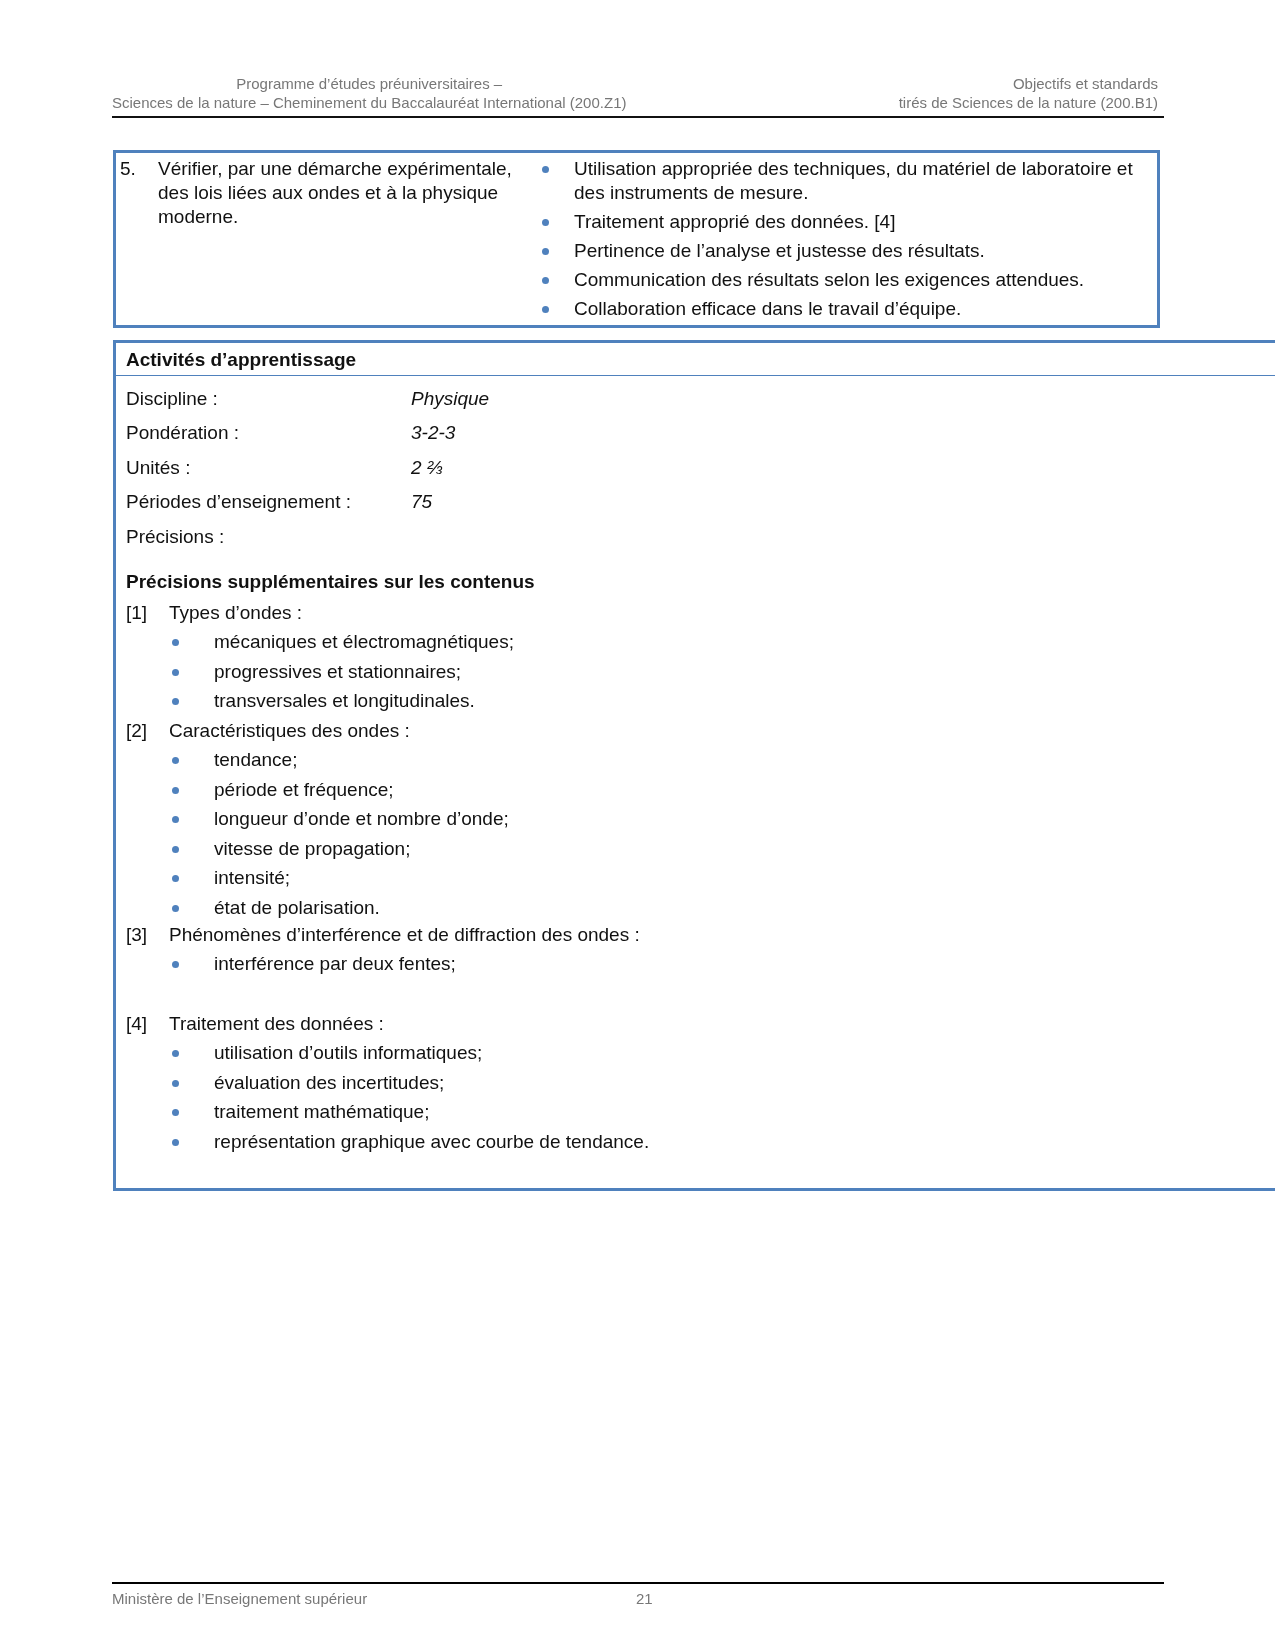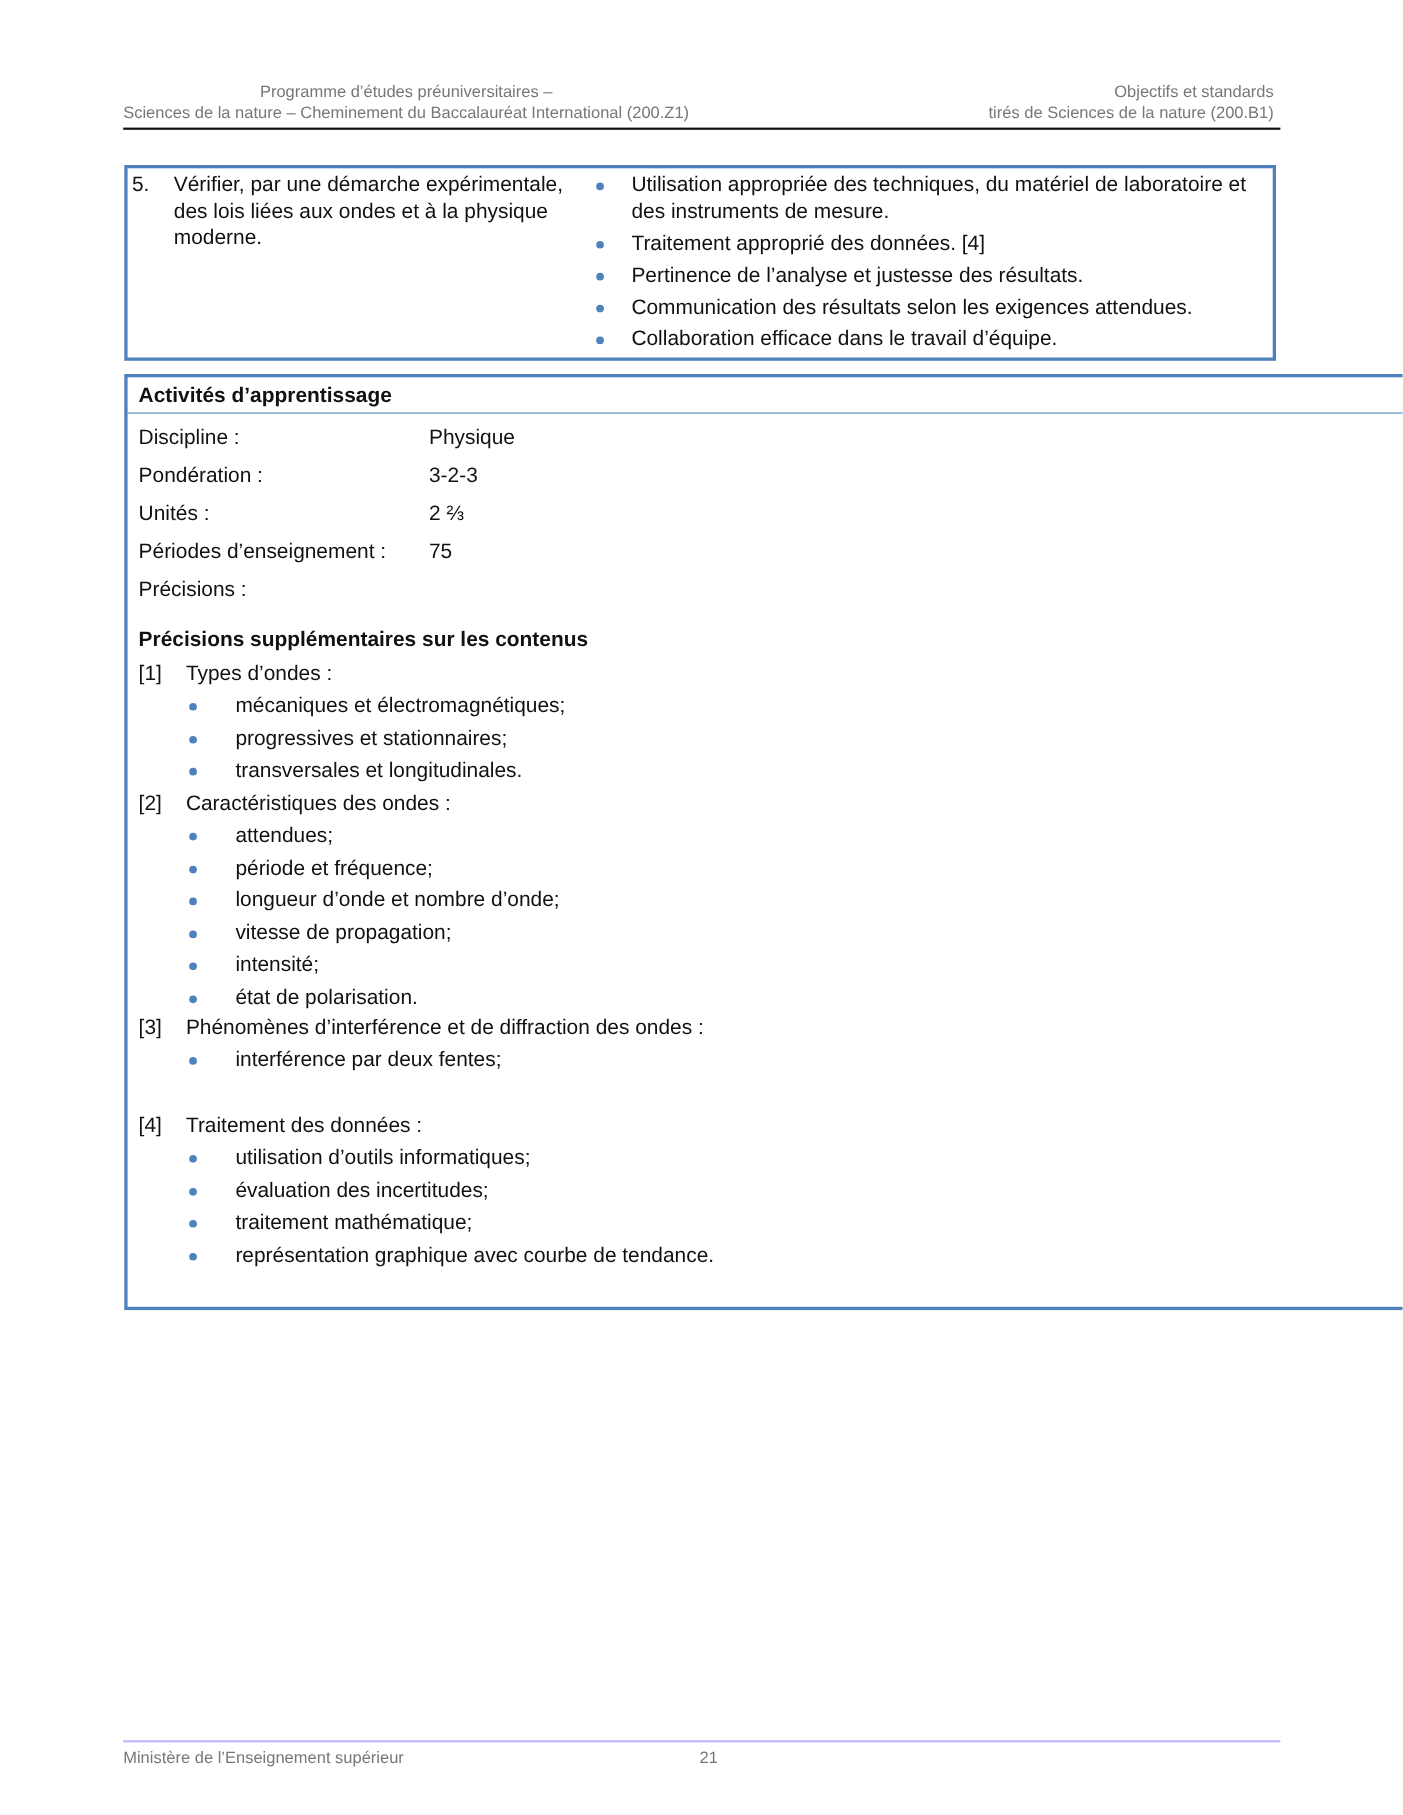--- a/index.html
+++ b/index.html
@@ -12,29 +12,29 @@
   .obj .num { position: absolute; left: 0; top: 0; }
   .obj .txt { position: absolute; left: 38px; top: 0; width: 370px; }
   .criteria { position: absolute; left: 420px; top: 4px; width: 620px; list-style: none; margin: 0; padding: 0; font-size: 19px; line-height: 24px; }
   .criteria li { position: relative; padding-left: 38px; margin-bottom: 5px; }
   .bullet { position: absolute; width: 7px; height: 7px; border-radius: 50%; background: #4f81bd; }
   .criteria .bullet { left: 6px; top: 9px; }
   .box2 { position: absolute; left: 113px; top: 340px; width: 1254px; height: 851px; border: 3px solid #4f81bd; box-sizing: border-box; }
   .box2-title { position: absolute; left: 0; top: 0; width: 100%; height: 33px; border-bottom: 1px solid #4f81bd; box-sizing: border-box; font-weight: bold; font-size: 19px; line-height: 34px; padding-left: 10px; }
   .field { position: absolute; left: 10px; font-size: 19px; line-height: 24px; }
   .field .label { position: absolute; left: 0; top: 0; white-space: nowrap; text-align: right; }
-  .field .value { position: absolute; left: 264px; top: 0; white-space: nowrap; }
+  .field .value { position: absolute; left: 285px; top: 0; white-space: nowrap; font-style: italic; }
   .subtitle { position: absolute; left: 10px; top: 227px; font-weight: bold; font-size: 19px; line-height: 24px; }
   .section { position: absolute; left: 10px; font-size: 19px; line-height: 24px; }
   .section .tag { position: absolute; left: 0; top: 0; }
   .section .head { position: absolute; left: 43px; top: 0; white-space: nowrap; }
   .section ul { list-style: none; margin: 0; padding: 0; position: absolute; left: 0; top: 29px; width: 900px; }
   .section li { position: relative; height: 29.5px; padding-left: 88px; white-space: nowrap; }
   .section li .bullet { left: 46px; top: 9px; }
-  .footer { position: absolute; left: 112px; top: 1582px; width: 1052px; border-top: 2px solid #c4b5fd; }
+  .footer { position: absolute; left: 112px; top: 1582px; width: 1052px; border-top: 2px solid #000000; }
   .footer .left { position: absolute; left: 0; top: 6px; font-size: 15px; color: #777; }
   .footer .page { position: absolute; left: 524px; top: 6px; font-size: 15px; color: #777; }
 </style>
 </head>
 <body>
 
 <div class="header">
   <div class="left">
     <div>Programme d’études préuniversitaires –</div>
     <div>Sciences de la nature – Cheminement du Baccalauréat International (200.Z1)</div>
@@ -92,21 +92,21 @@
       <li><span class="bullet"></span><span>mécaniques et électromagnétiques;</span></li>
       <li><span class="bullet"></span><span>progressives et stationnaires;</span></li>
       <li><span class="bullet"></span><span>transversales et longitudinales.</span></li>
     </ul>
   </div>
 
   <div class="section" style="top:376px;">
     <span class="tag">[2]</span>
     <span class="head">Caractéristiques des ondes :</span>
     <ul>
-      <li><span class="bullet"></span><span>attendues;</span></li>
+      <li><span class="bullet"></span><span>tendance;</span></li>
       <li><span class="bullet"></span><span>période et fréquence;</span></li>
       <li><span class="bullet"></span><span>longueur d’onde et nombre d’onde;</span></li>
       <li><span class="bullet"></span><span>vitesse de propagation;</span></li>
       <li><span class="bullet"></span><span>intensité;</span></li>
       <li><span class="bullet"></span><span>état de polarisation.</span></li>
     </ul>
   </div>
 
   <div class="section" style="top:580px;">
     <span class="tag">[3]</span>

